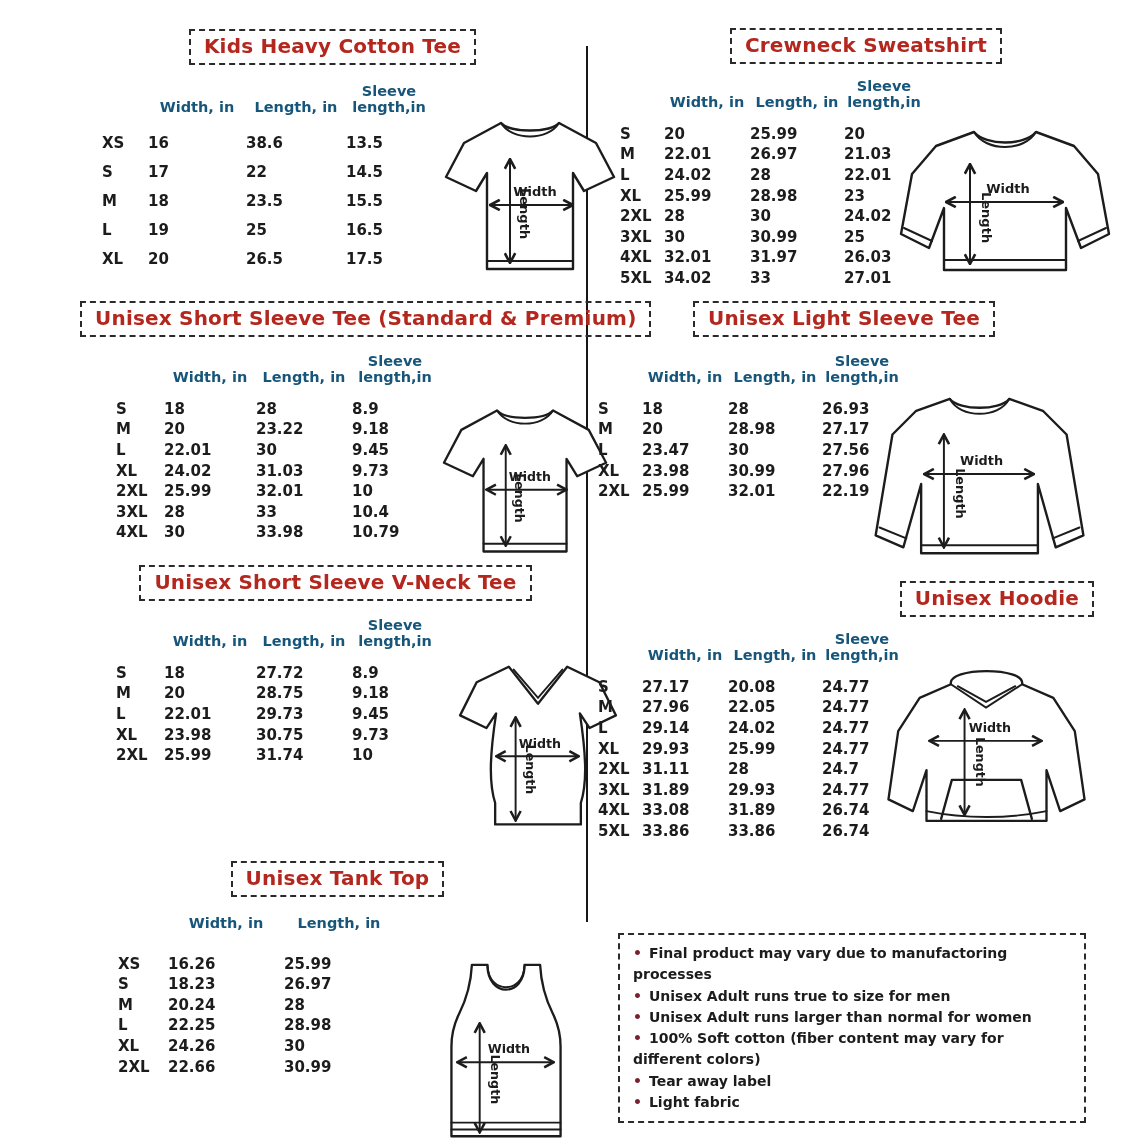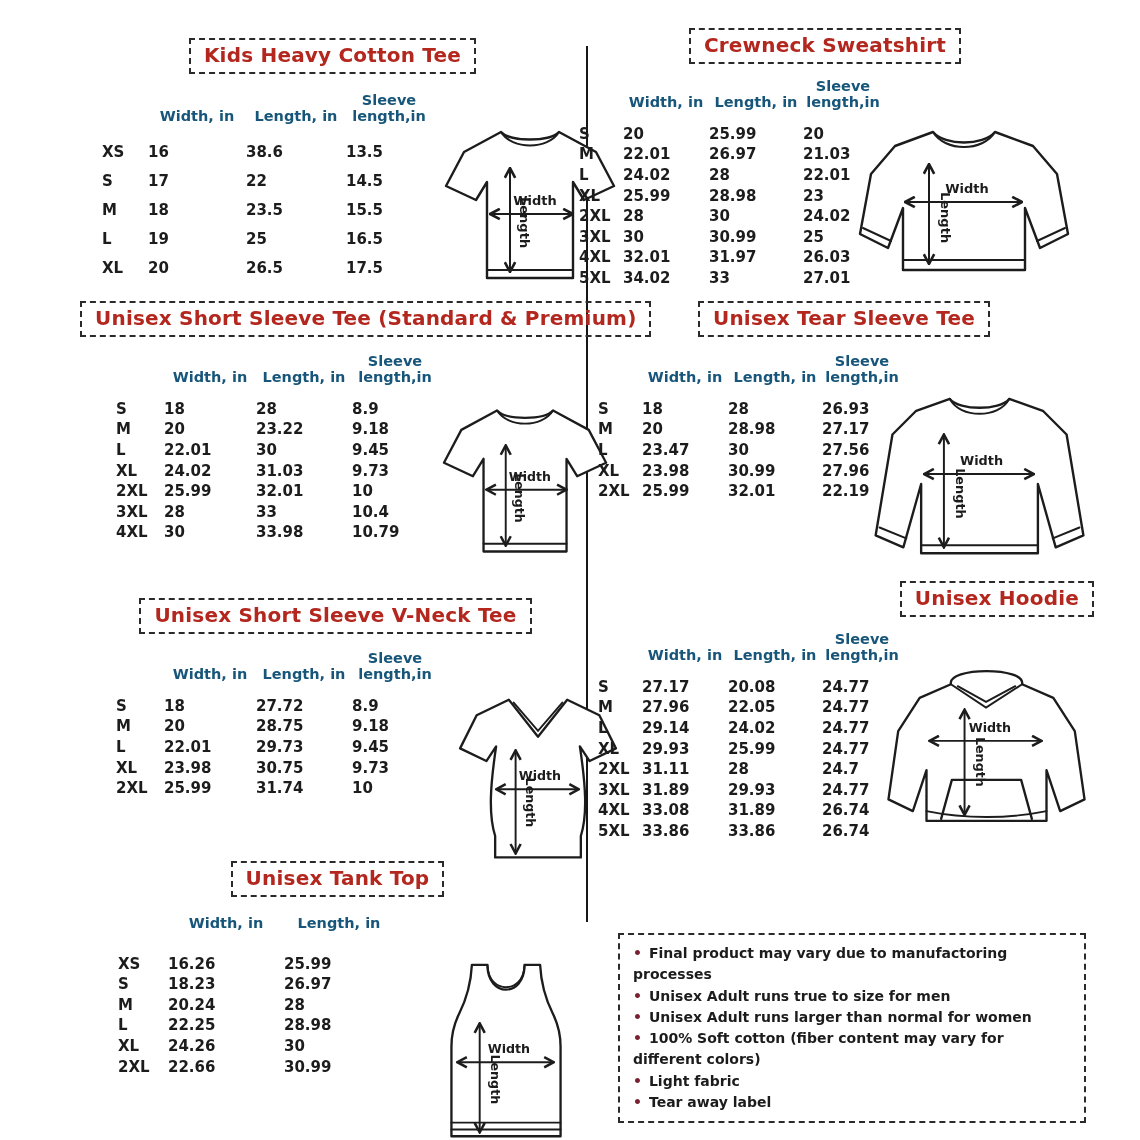--- a/index.html
+++ b/index.html
@@ -23,21 +23,21 @@
   .notes{position:absolute;left:618px;top:933px;width:468px;border:2px dashed #2a2a2a;padding:8px 13px;font-size:14px;font-weight:bold;line-height:1.52}
   .note .bullet{color:#7a2030;margin-right:7px}
   #divider{position:absolute;left:586px;top:46px;width:2px;height:876px;background:#161616}
   figure{line-height:0}
 </style>
 </head>
 <body>
 
 <div id="divider"></div>
 
-<section class="panel" style="left:85px;top:38px;width:495px">
+<section class="panel" style="left:85px;top:29px;width:495px">
   <div class="title-row">
     <div class="title-box"><span>Kids Heavy Cotton Tee</span></div>
   </div>
   <div class="content" style="margin-top:18px">
     <div class="table roomy" style="--tc:46px 98px 100px 86px;margin-left:17px">
       <div class="thead">
         <div class="tcell"></div>
         <div class="th">Width, in</div>
         <div class="th">Length, in</div>
         <div class="th">Sleeve
@@ -88,21 +88,21 @@
         <path class="ln" d="M47,150 L133,150"></path>
         <line class="arr" x1="52" y1="94" x2="131" y2="94" marker-start="url(#mkT)" marker-end="url(#mkT)"></line>
         <line class="arr" x1="70" y1="50" x2="70" y2="150" marker-start="url(#mkT)" marker-end="url(#mkT)"></line>
         <text x="95" y="85" text-anchor="middle">Width</text>
         <text transform="rotate(90 80 77)" x="80" y="77">Length</text>
       </svg>
     </figure>
   </div>
 </section>
 
-<section class="panel" style="left:575px;top:28px;width:500px">
+<section class="panel" style="left:616px;top:28px;width:500px">
   <div class="title-row">
     <div class="title-box"><span>Crewneck Sweatshirt</span></div>
   </div>
   <div class="content" style="margin-top:14px">
     <div class="table tight" style="--tc:44px 86px 94px 80px;margin-left:4px">
       <div class="thead">
         <div class="tcell"></div>
         <div class="th">Width, in</div>
         <div class="th">Length, in</div>
         <div class="th">Sleeve
@@ -252,21 +252,21 @@
         <line class="arr" x1="70" y1="50" x2="70" y2="150" marker-start="url(#mkU)" marker-end="url(#mkU)"></line>
         <text x="95" y="85" text-anchor="middle">Width</text>
         <text transform="rotate(90 80 77)" x="80" y="77">Length</text>
       </svg>
     </figure>
   </div>
 </section>
 
 <section class="panel" style="left:594px;top:301px;width:500px">
   <div class="title-row">
-    <div class="title-box"><span>Unisex Tear Sleeve Tee</span></div>
+    <div class="title-box"><span>Unisex Light Sleeve Tee</span></div>
   </div>
   <div class="content" style="margin-top:16px">
     <div class="table tight" style="--tc:44px 86px 94px 80px;margin-left:4px">
       <div class="thead">
         <div class="tcell"></div>
         <div class="th">Width, in</div>
         <div class="th">Length, in</div>
         <div class="th">Sleeve
 length,in</div>
       </div>
@@ -317,21 +317,21 @@
         <path class="ln" d="M51,158 L169,158"></path>
         <line class="arr" x1="56" y1="86" x2="163" y2="86" marker-start="url(#mkS)" marker-end="url(#mkS)"></line>
         <line class="arr" x1="74" y1="48" x2="74" y2="158" marker-start="url(#mkS)" marker-end="url(#mkS)"></line>
         <text x="112" y="77" text-anchor="middle">Width</text>
         <text transform="rotate(90 86 80)" x="86" y="80">Length</text>
       </svg>
     </figure>
   </div>
 </section>
 
-<section class="panel" style="left:98px;top:598px;width:475px">
+<section class="panel" style="left:98px;top:565px;width:475px">
   <div class="title-row">
     <div class="title-box"><span>Unisex Short Sleeve V-Neck Tee</span></div>
   </div>
   <div class="content" style="margin-top:16px">
     <div class="table tight" style="--tc:48px 92px 96px 86px;margin-left:18px">
       <div class="thead">
         <div class="tcell"></div>
         <div class="th">Width, in</div>
         <div class="th">Length, in</div>
         <div class="th">Sleeve
@@ -535,15 +535,15 @@
       </svg>
     </figure>
   </div>
 </section>
 
 <div class="notes">
   <div class="note"><span class="bullet">•</span><span>Final product may vary due to manufactoring processes</span></div>
   <div class="note"><span class="bullet">•</span><span>Unisex Adult runs true to size for men</span></div>
   <div class="note"><span class="bullet">•</span><span>Unisex Adult runs larger than normal for women</span></div>
   <div class="note"><span class="bullet">•</span><span>100% Soft cotton (fiber content may vary for different colors)</span></div>
+  <div class="note"><span class="bullet">•</span><span>Tear away label</span></div>
   <div class="note"><span class="bullet">•</span><span>Light fabric</span></div>
-  <div class="note"><span class="bullet">•</span><span>Tear away label</span></div>
 </div>
 
 </body></html>

